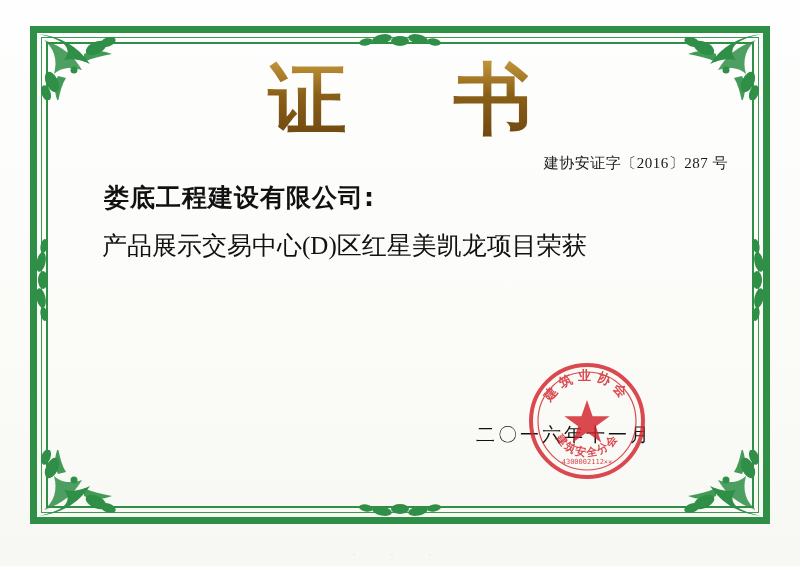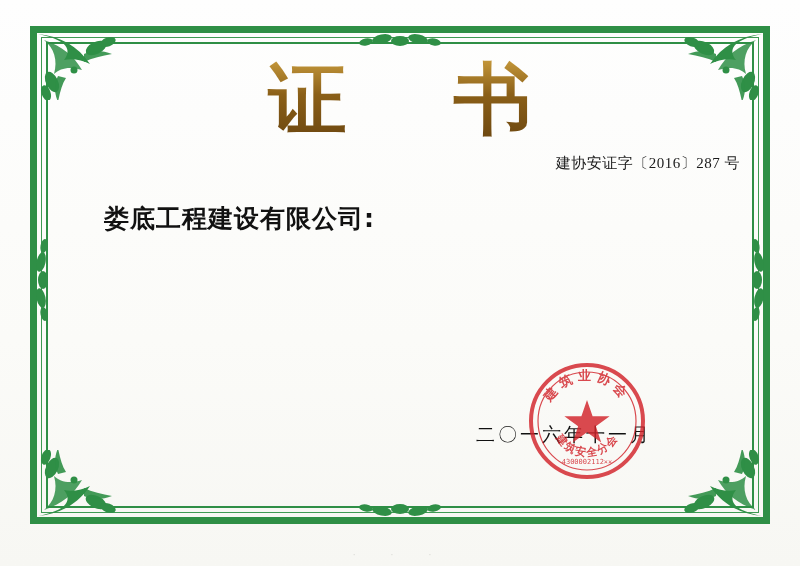--- a/index.html
+++ b/index.html
@@ -95,29 +95,29 @@
     background: linear-gradient(180deg, #c79a3c 0%, #8a5f18 45%, #6d4710 100%);
     -webkit-background-clip: text;
     background-clip: text;
     -webkit-text-fill-color: transparent;
     line-height: 1.05;
   }
 
   .doc-no {
     text-align: right;
     margin-top: 14px;
-    margin-right: 0;
+    margin-right: 12px;
     font-family: "Liberation Serif", serif;
     font-size: 15px;
     color: #1a1a1a;
     letter-spacing: 0.5px;
   }
 
   .recipient {
-    margin-top: 29px;
+    margin-top: 8px;
     margin-left: 44px;
     font-family: "DejaVu Sans", sans-serif;
     font-size: 25px;
     font-weight: bold;
     color: #111;
     letter-spacing: 1px;
   }
 
   .body-text {
     margin-top: 12px;
@@ -279,20 +279,21 @@
 
   <div class="content">
 
     <div class="title">证 书</div>
 
     <div class="doc-no">建协安证字〔2016〕287 号</div>
 
     <div class="recipient">娄底工程建设有限公司:</div>
 
     <div class="body-text">
+      <div>产品展示交易中心(D)区红星美凯龙项目荣获</div>
     </div>
 
     <div class="date-line">二〇一六年十一月</div>
 
     <div class="seal">
       <svg viewBox="0 0 122 122">
         <defs>
           <path id="sealTopArc" d="M 20 61 A 41 41 0 0 1 102 61"></path>
           <path id="sealBotArc" d="M 26 61 A 35 35 0 0 0 96 61"></path>
         </defs>

